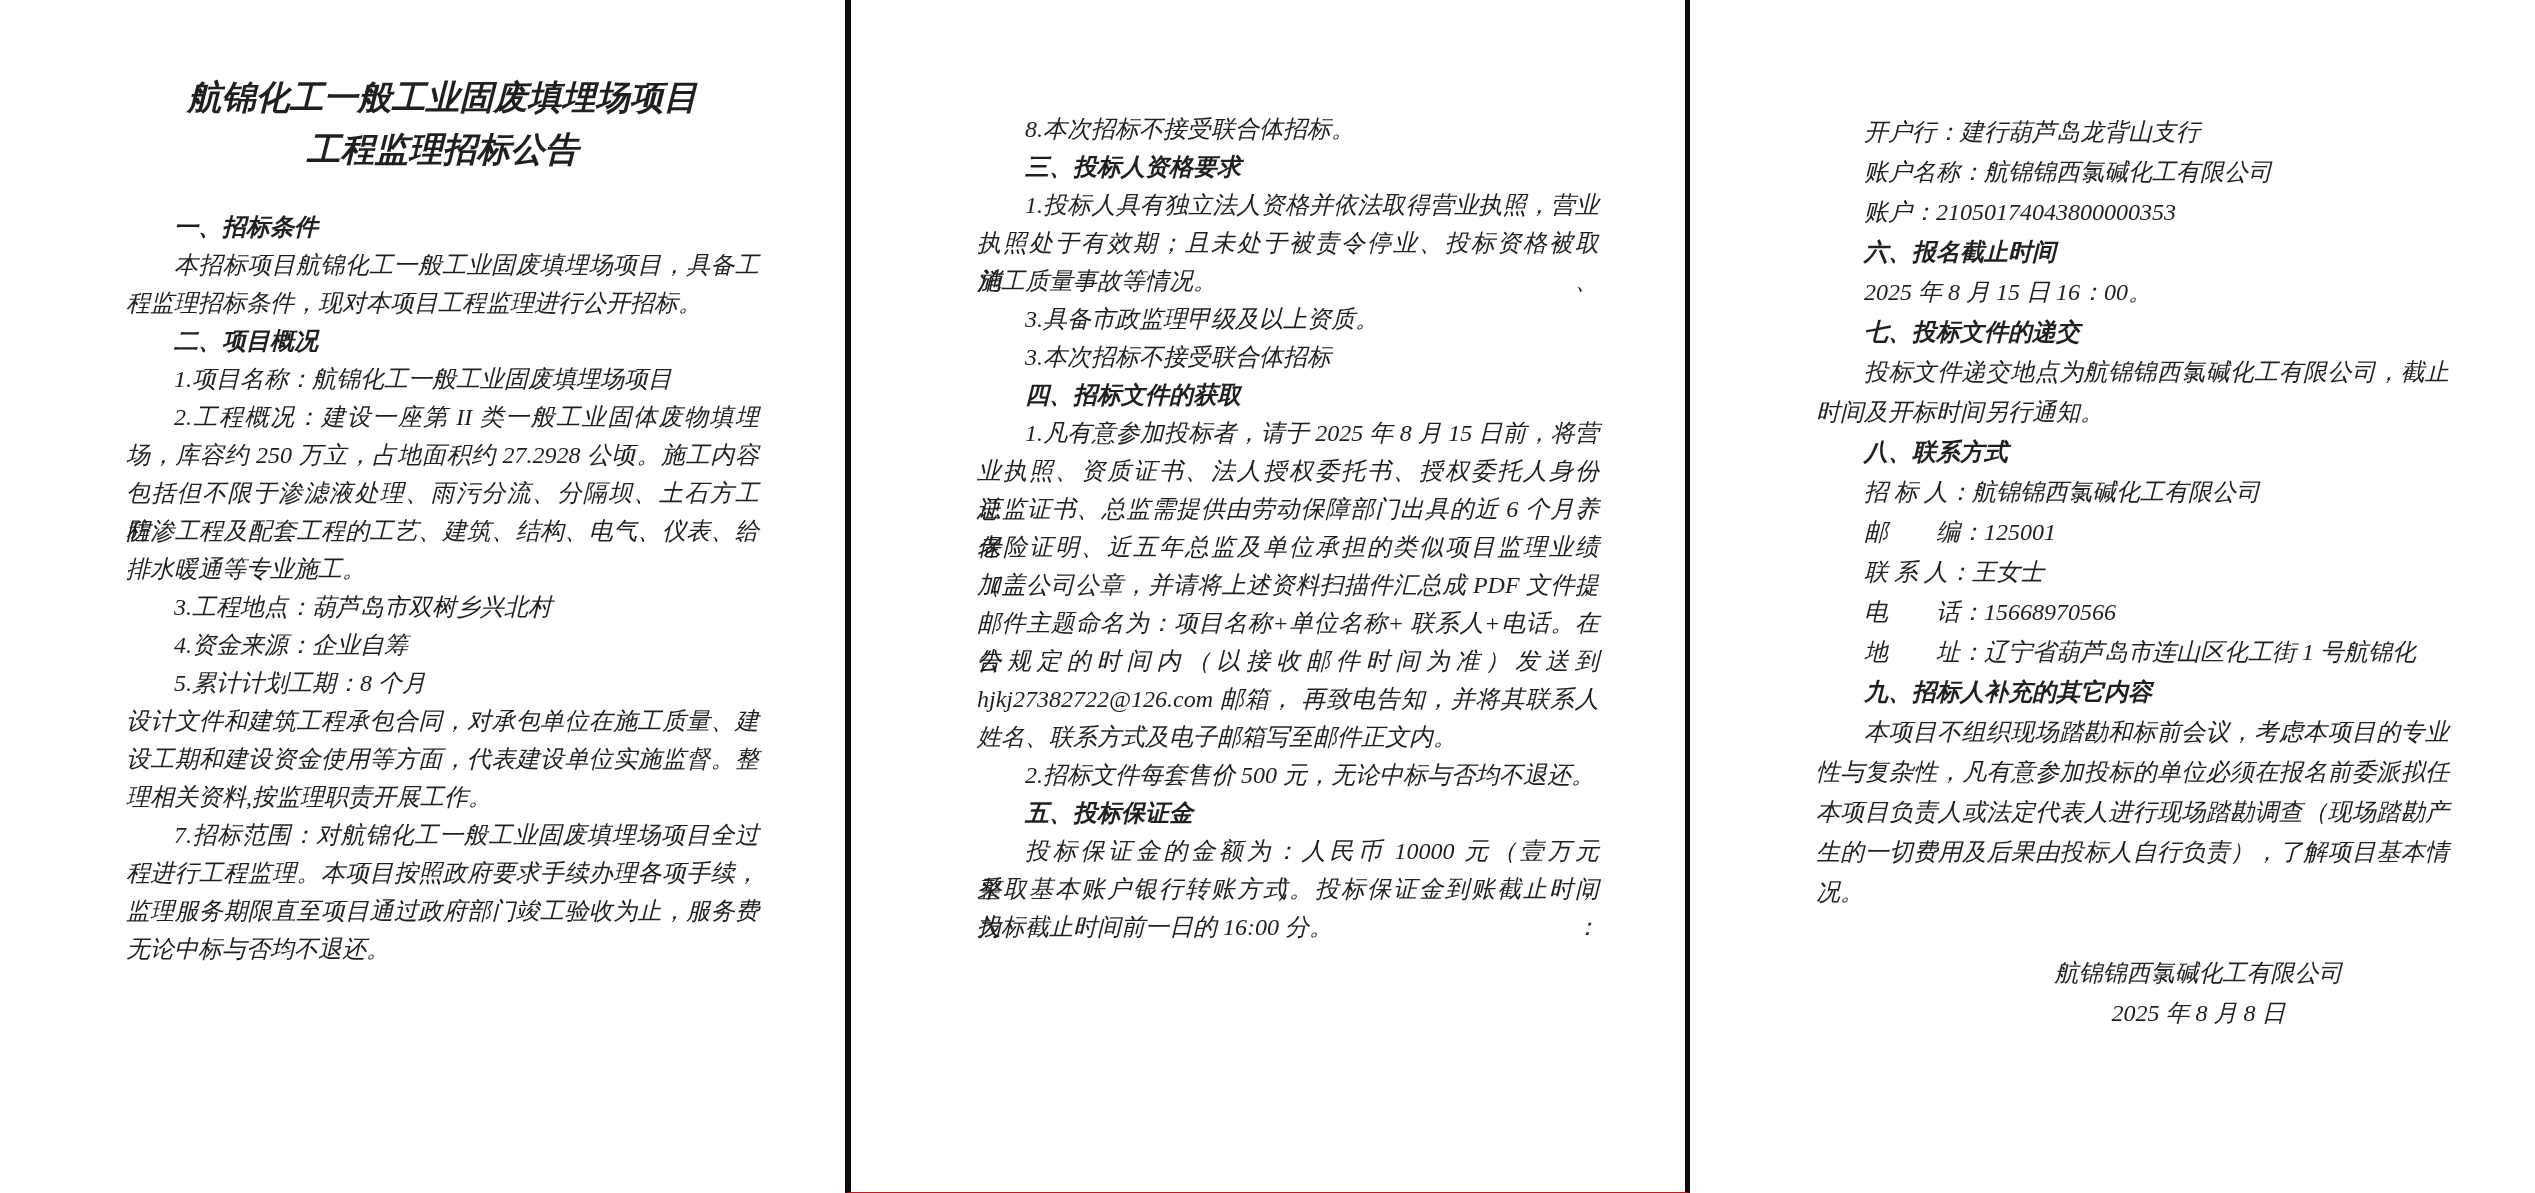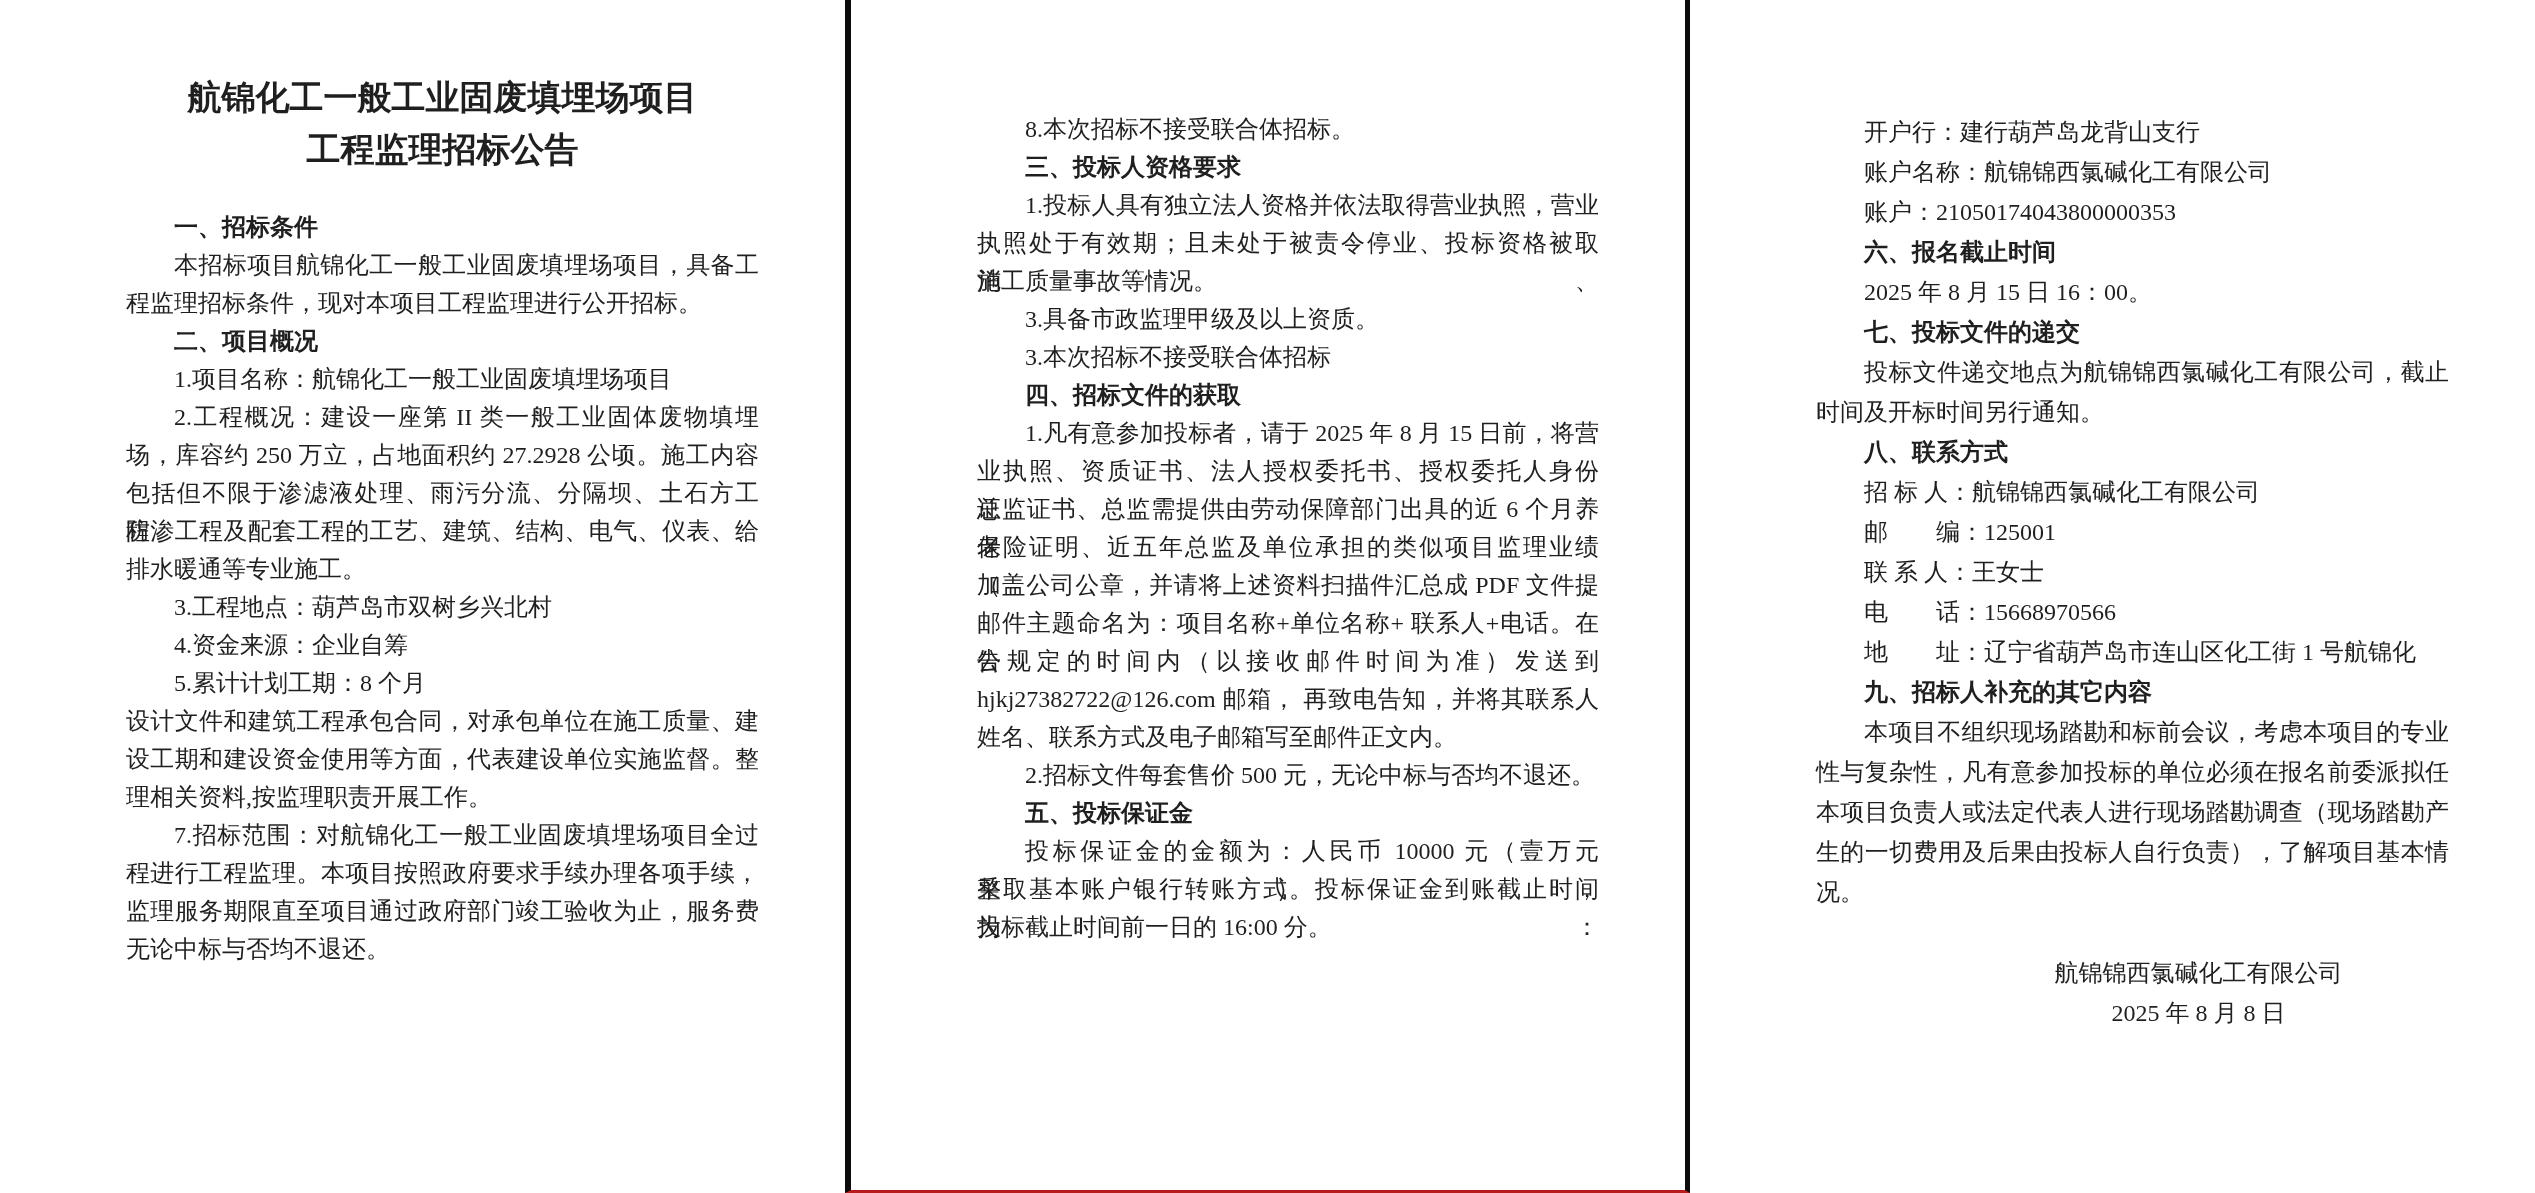--- a/index.html
+++ b/index.html
@@ -6,23 +6,23 @@
   body {
     width:2535px; height:1193px; background:#ffffff;
     font-family:"Liberation Serif","DejaVu Serif",serif;
     color:#1f1f1f;
   }
   .doc { display:flex; width:2535px; height:1193px; background:#ffffff; }
   .page { width:845px; height:1193px; box-sizing:border-box; overflow:hidden; background:#ffffff; }
   .page-mid {
     border-left:6px solid #0b0b0b;
     border-right:5px solid #0b0b0b;
-    border-bottom:3px solid #b91c1c;
+    border-bottom:1px solid #b91c1c;
   }
-  .inner { padding-left:126px; padding-right:86px; }
+  .inner { padding-left:126px; padding-right:86px;font-style:italic; }
   .ln { font-size:24px; line-height:38px; height:38px; white-space:pre; text-align:left; }
   .full { white-space:normal; text-align:justify; text-align-last:justify; text-justify:inter-character; }
   .b { font-weight:bold; }
   .ind { text-indent:48px; }
   .p3 .ln { line-height:40px; height:40px; }
   .title-block { padding-top:72px; }
   .title-line { font-size:34px; line-height:52px; font-weight:bold; text-align:center; }
   .body1 { margin-top:32px; }
   .body2 { padding-top:110px; }
   .body3 { padding-top:112px; }

